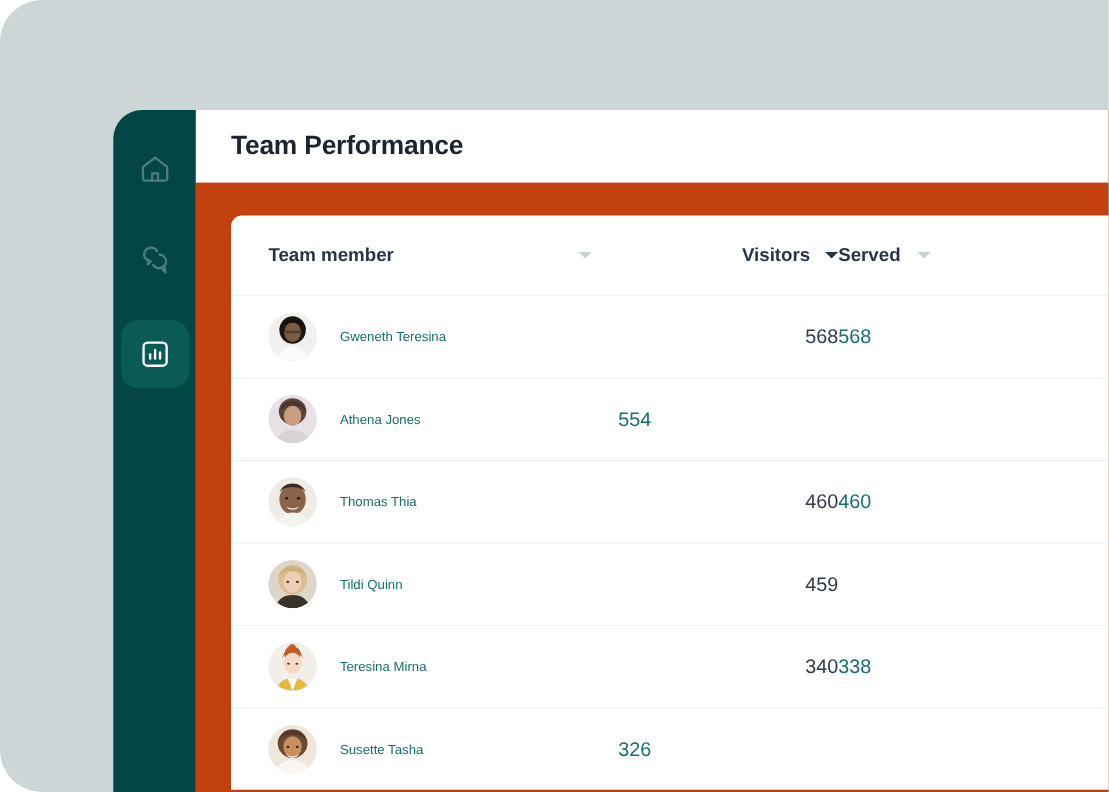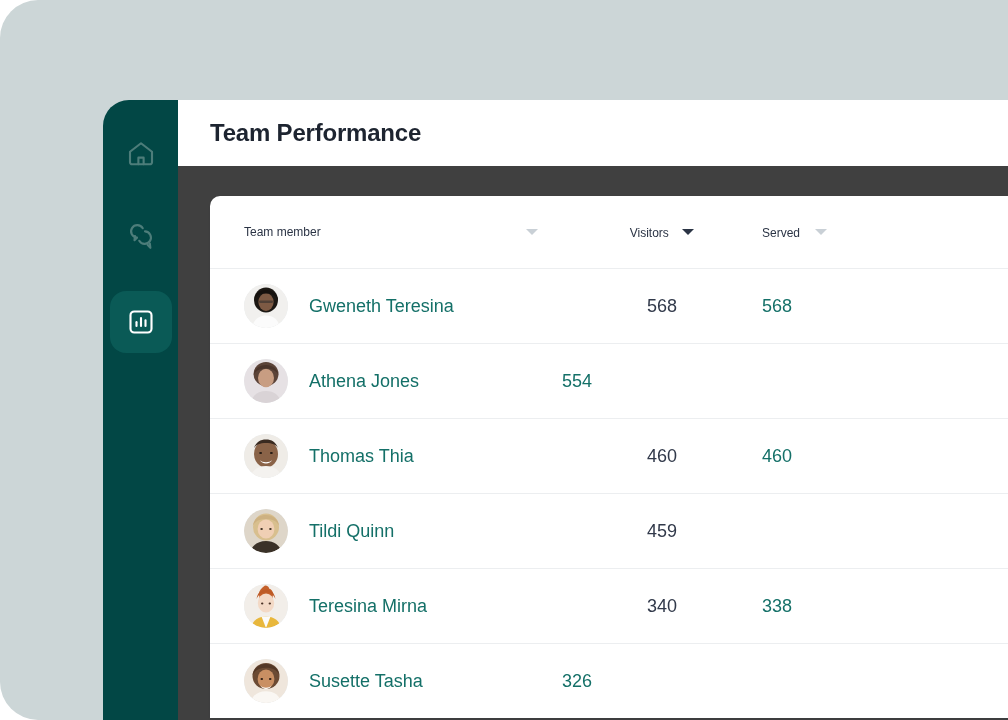--- a/index.html
+++ b/index.html
@@ -44,21 +44,21 @@
     cursor:pointer;
   }
   .nav-item.active{ background:#0a5a56; }
   .nav-item svg{ display:block; }
 
   
   #viewport{
     position:absolute;
     left:178px; top:100px;
     width:830px; height:620px;
-    background:#404040;
+    background:#c2410c;
     overflow:hidden;
   }
   #topbar{
     height:66px;
     background:#ffffff;
     display:flex; align-items:center;
     padding-left:32px;
   }
   #page-title{
     font-size:24px;
@@ -80,29 +80,29 @@
 
   .row{
     display:flex;
     align-items:center;
     height:75px;
     padding-left:34px;
   }
   .row + .row{ border-top:1px solid #eceef0; }
 
   .c-member{ width:318px; display:flex; align-items:center; position:relative; }
-  .c-visitors{ width:200px; text-align:center; position:relative; }
+  .c-visitors{ width:200px; text-align:right; position:relative; }
   .c-served{ width:190px; text-align:left; position:relative; }
 
   
   #header-row{ height:72px; }
   .th{
-    font-size:12px;
+    font-size:17px;
     color:#2b3445;
-    font-weight:normal;
+    font-weight:bold;
   }
   .caret{
     display:inline-block;
     width:0; height:0;
     border-left:6px solid transparent;
     border-right:6px solid transparent;
     border-top:6px solid #c9d0d6;
     vertical-align:middle;
     cursor:pointer;
   }
@@ -116,21 +116,21 @@
     width:44px; height:44px;
     border-radius:50%;
     overflow:hidden;
     flex:0 0 auto;
     background:#e9ecee;
     position:relative;
   }
   .avatar svg{ display:block; width:44px; height:44px; }
   .member-name{
     margin-left:21px;
-    font-size:18px;
+    font-size:12px;
     color:#147068;
     cursor:pointer;
   }
   .val-visitors{
     font-size:18px;
     color:#31394a;
   }
   .val-served{
     font-size:18px;
     color:#147068;

